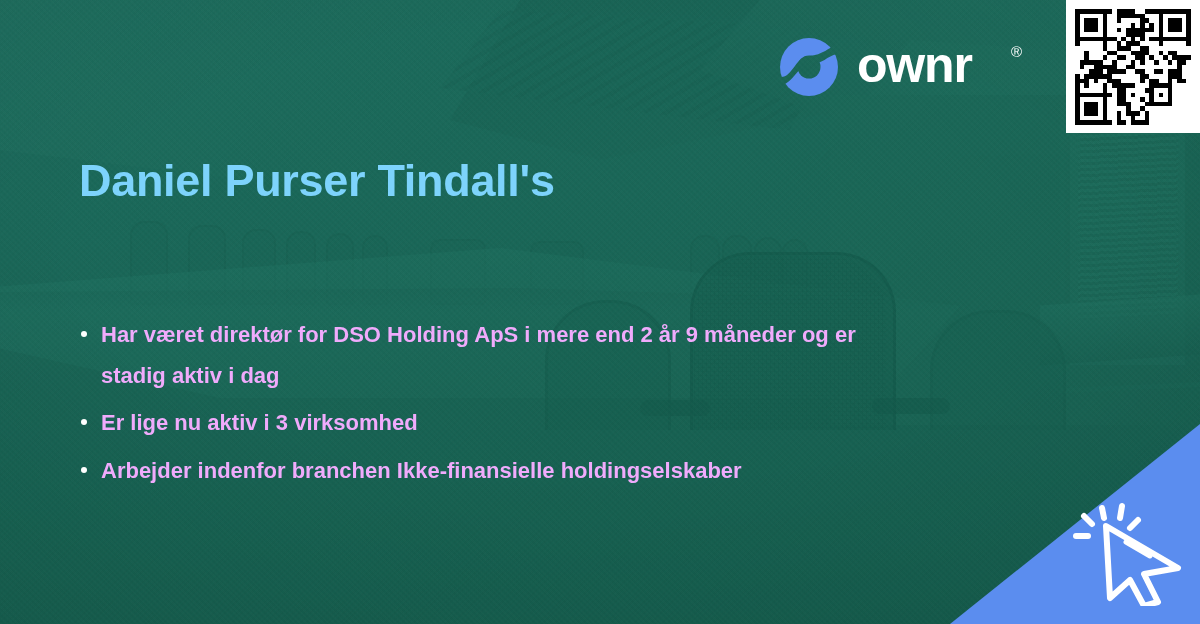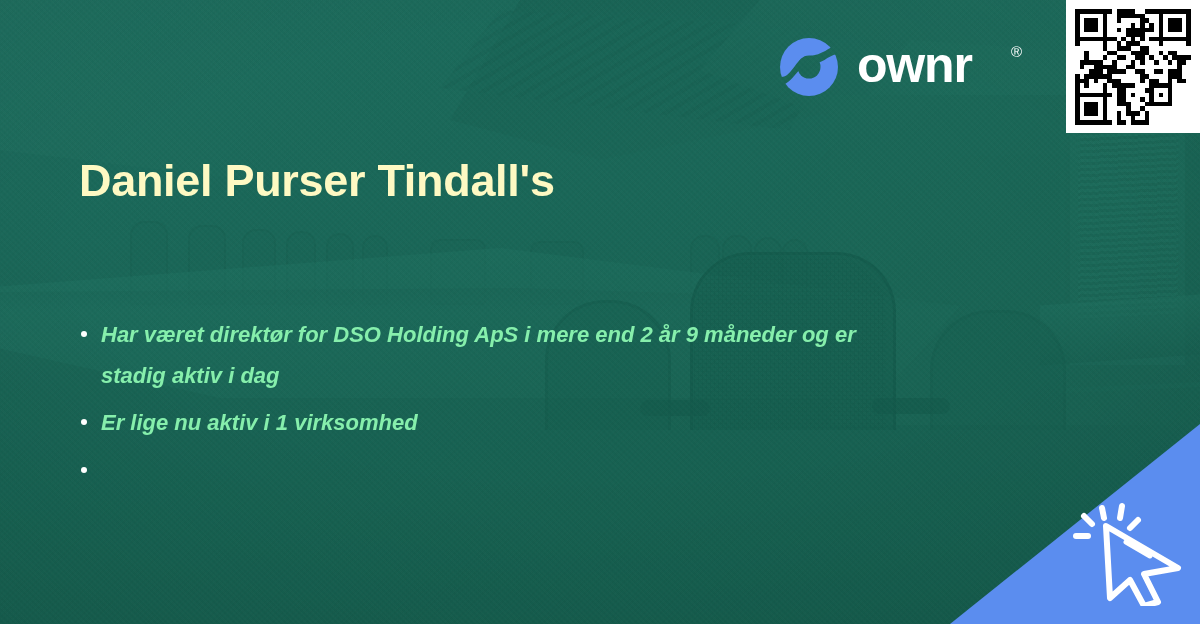--- a/index.html
+++ b/index.html
@@ -151,21 +151,21 @@
     background: #5b8def;
     color: #ffffff;
     font-size: 21px;
     line-height: 1;
     border-radius: 6px;
     letter-spacing: .1px;
   }
 
   .title {
     position: absolute; left: 79px; top: 157px;
-    color: #fef9c3;
+    color: #7dd3fc;
     font-size: 45px;
     font-weight: bold;
     line-height: 1.05;
     letter-spacing: -.3px;
     white-space: nowrap;
   }
   .subtitle {
     position: absolute; left: 79px; top: 212px;
     color: #ffffff;
     font-size: 35px;
@@ -176,27 +176,26 @@
   }
 
   .bullets {
     position: absolute; left: 80px; top: 315px;
     width: 800px;
     margin: 0; padding: 0;
     list-style: none;
   }
   .bullet-item {
     position: relative;
-    color: #86efac;
+    color: #f0abfc;
     font-size: 22px;
     font-weight: bold;
     line-height: 1.85;
     padding-left: 21px;
     margin-bottom: 7px;
-    font-style: italic;
   }
   .bullet-item .dot {
     position: absolute; left: 1px; top: 16px;
     width: 6px; height: 6px; border-radius: 50%;
     background: #ffffff;
   }
   .bullet-item.wide { width: 760px; }
 
   
   .logo { position: absolute; left: 779px; top: 34px; width: 250px; height: 66px; }
@@ -285,24 +284,25 @@
 
     <div class="title">Daniel Purser Tindall's</div>
 
     <ul class="bullets">
       <li class="bullet-item wide">
         <span class="dot"></span>
         <span>Har været direktør for DSO Holding ApS i mere end 2 år 9 måneder og er stadig aktiv i dag</span>
       </li>
       <li class="bullet-item">
         <span class="dot"></span>
-        <span>Er lige nu aktiv i 1 virksomhed</span>
+        <span>Er lige nu aktiv i 3 virksomhed</span>
       </li>
       <li class="bullet-item">
         <span class="dot"></span>
+        <span>Arbejder indenfor branchen Ikke-finansielle holdingselskaber</span>
       </li>
     </ul>
 
     <div class="logo">
       <svg class="logo-mark" viewBox="0 0 60 60">
         <defs>
           <mask id="swoosh-mask">
             <rect x="0" y="0" width="60" height="60" fill="#fff"></rect>
             <circle cx="30" cy="30" r="11.5" fill="#000"></circle>
             <path d="M2 40 C 14 40, 16 20, 30 19 C 44 18, 50 10, 58 8 L 58 17 C 48 19, 44 27, 30 28 C 18 29, 14 47, 2 48 Z" fill="#000"></path>

